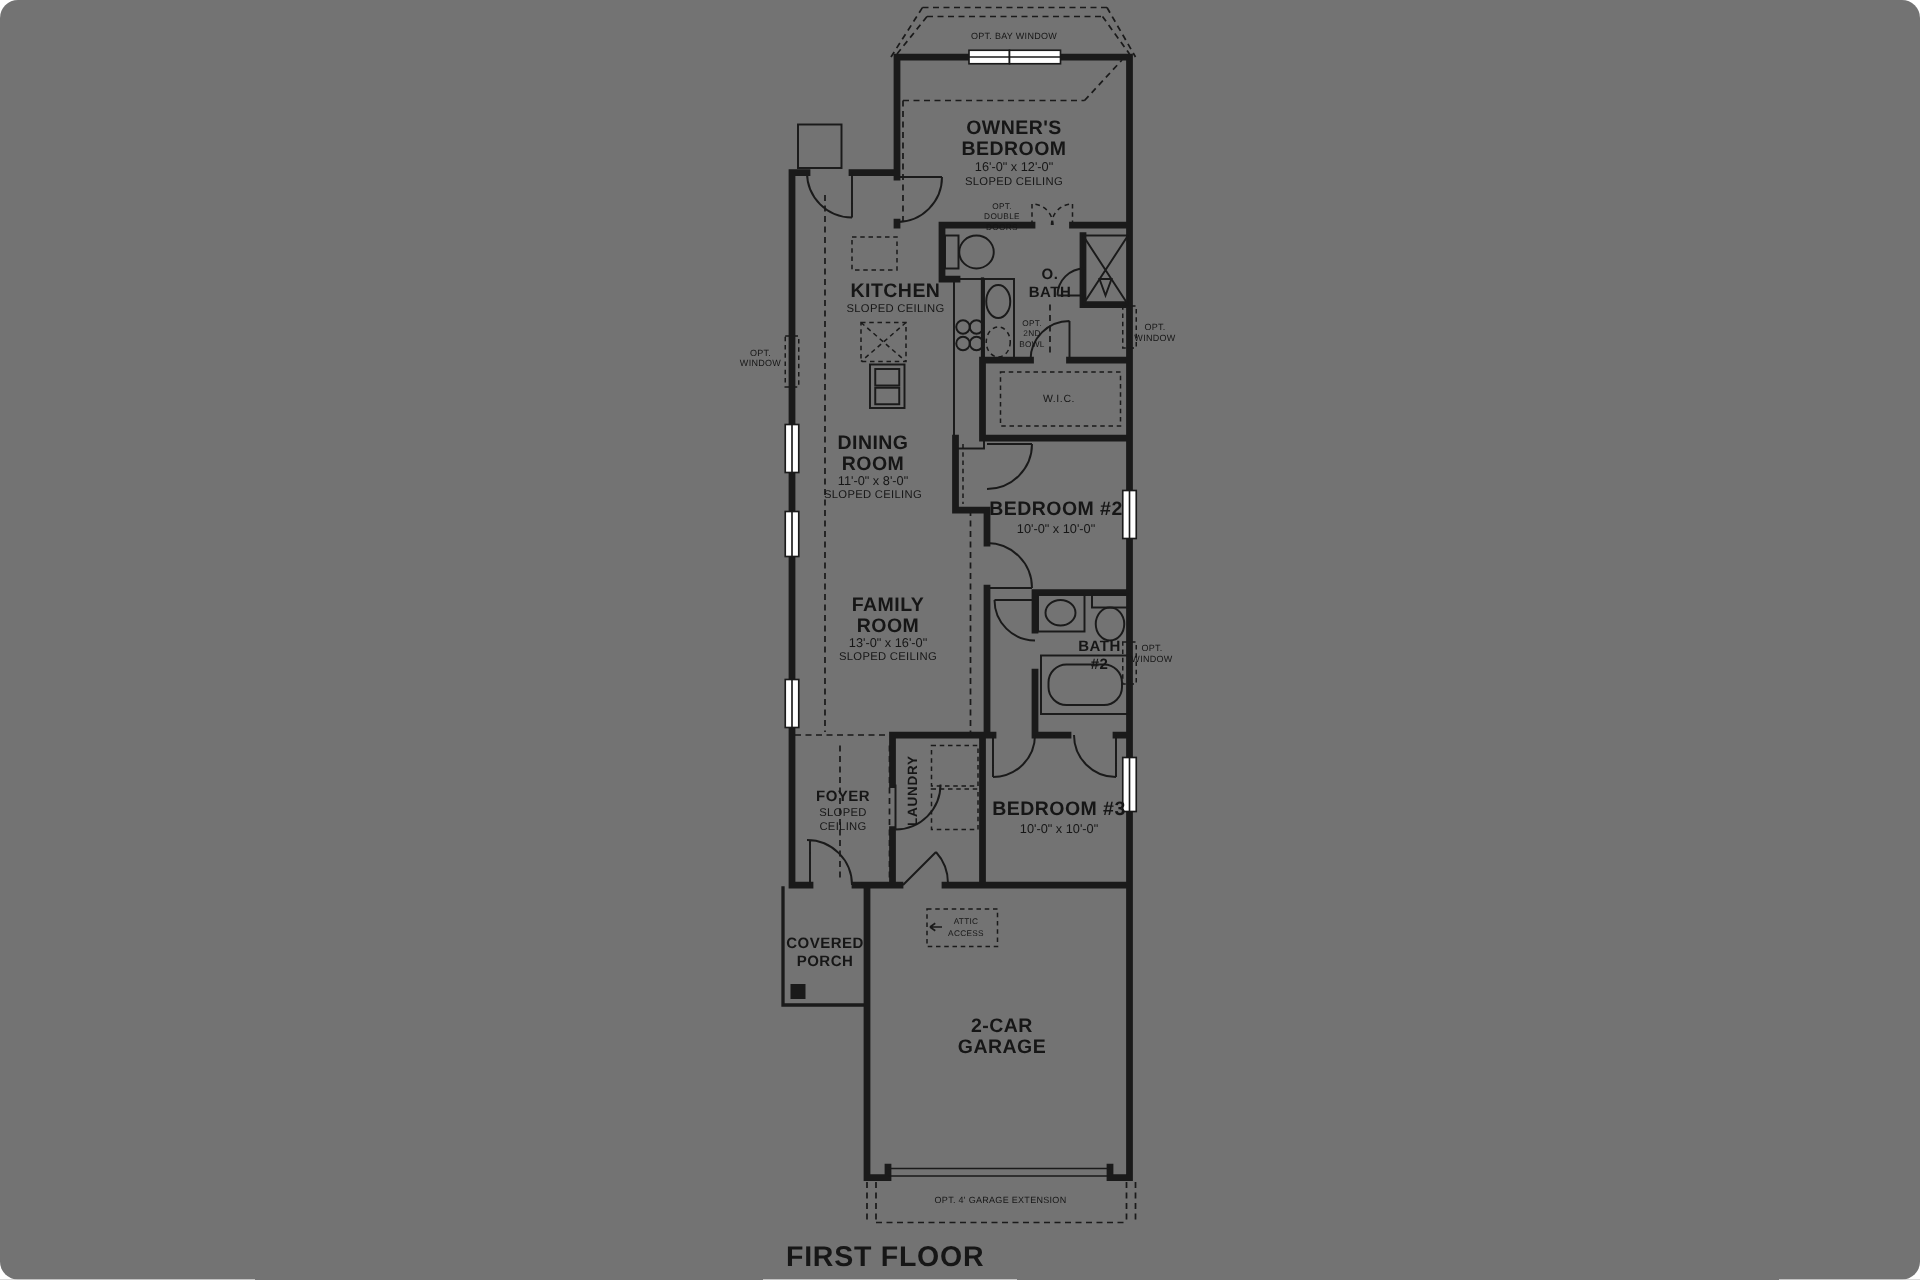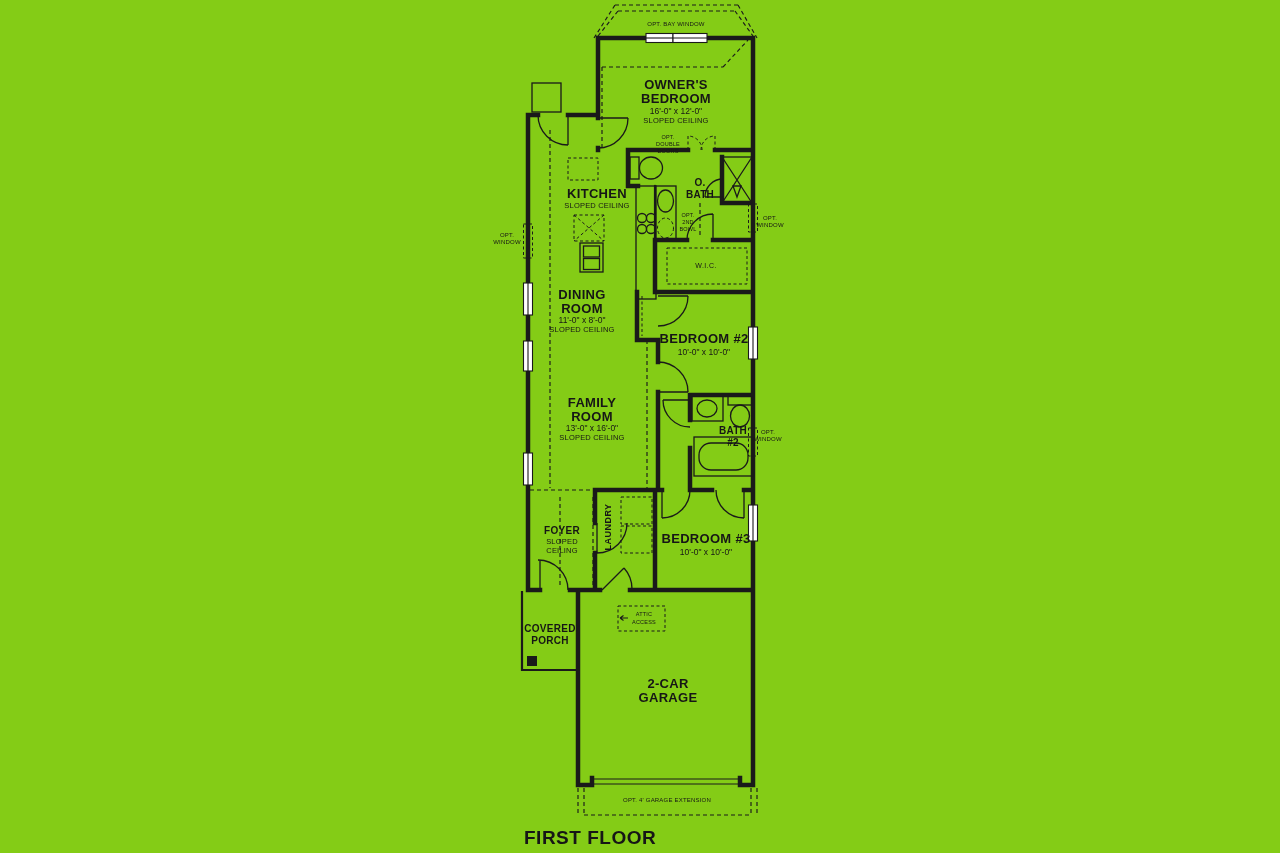--- a/index.html
+++ b/index.html
@@ -1,16 +1,16 @@
 <!DOCTYPE html>
 <html><head>
 <meta charset="utf-8">
 <style>
   html,body{margin:0;padding:0;background:#ffffff;}
-  .page{width:1280px;height:853px;background:#84cc16;position:relative;overflow:hidden;}
+  .page{width:1280px;height:853px;background:#737373;position:relative;overflow:hidden;border-radius:12px;}
   svg{display:block;}
   text{fill:#161616;font-family:"Liberation Sans",sans-serif;text-anchor:middle;}
   .rm{font-size:13px;font-weight:700;letter-spacing:.3px;}
   .rm2{font-size:10px;font-weight:700;letter-spacing:.3px;}
   .rm3{font-size:9px;font-weight:700;letter-spacing:.5px;}
   .dim{font-size:8.5px;font-weight:400;}
   .ceil{font-size:7.5px;font-weight:400;letter-spacing:.2px;}
   .wic{font-size:7px;font-weight:400;letter-spacing:.4px;}
   .ann{font-size:6px;font-weight:400;letter-spacing:.2px;}
   .ann2{font-size:5.5px;font-weight:400;letter-spacing:.2px;}

